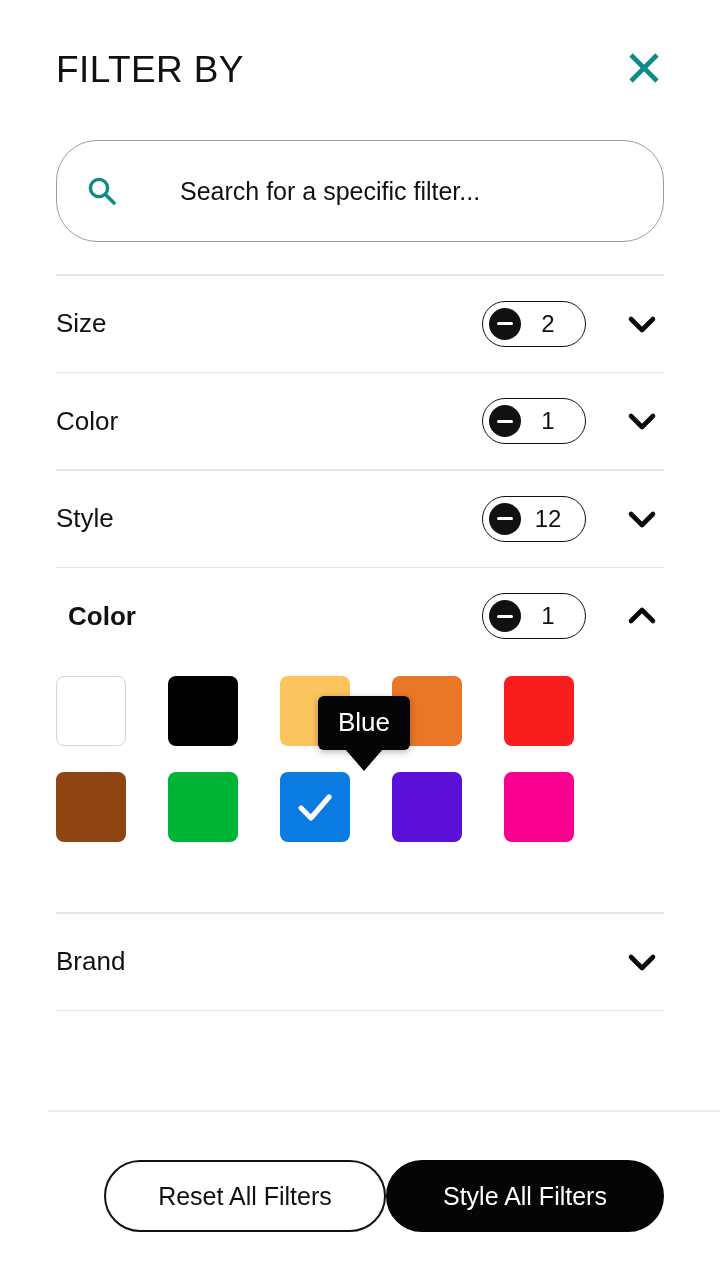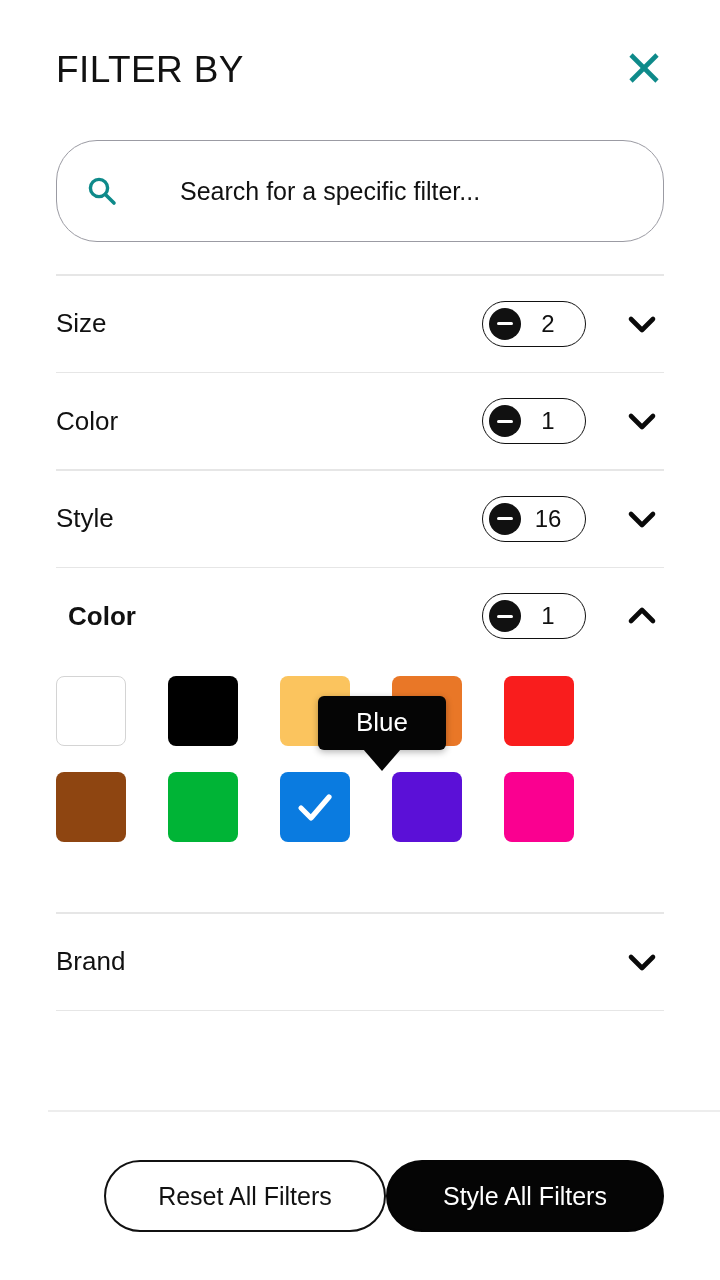--- a/index.html
+++ b/index.html
@@ -187,21 +187,21 @@
   }
 
   
   .tooltip {
     position: absolute;
     left: 262px;
     top: 32px;
     background: #050505;
     color: #ffffff;
     border-radius: 6px;
-    padding: 12px 38px;
+    padding: 12px 20px;
     font-size: 26px;
     line-height: 1.15;
     white-space: nowrap;
     box-shadow: 0 2px 7px rgba(0,0,0,0.3);
     z-index: 20;
   }
   .tooltip::after {
     content: "";
     position: absolute;
     left: 50%;
@@ -313,21 +313,21 @@
     </div>
 
     <div class="divider"></div>
     <div class="filter-row">
       <div class="filter-label">Style</div>
       <div class="filter-right">
         <div class="count-pill">
           <span class="pill-minus">
               <span class="bar"></span>
             </span>
-          <span class="count-value">16</span>
+          <span class="count-value">12</span>
         </div>
         <div class="chevron">
           <svg width="34" height="34" viewBox="0 0 34 34">
               <polyline points="6,12 17,23 28,12" fill="none" stroke="#0a0a0a" stroke-width="4.6" stroke-linecap="round" stroke-linejoin="round"></polyline>
             </svg>
         </div>
       </div>
     </div>
 
     <div class="divider"></div>

